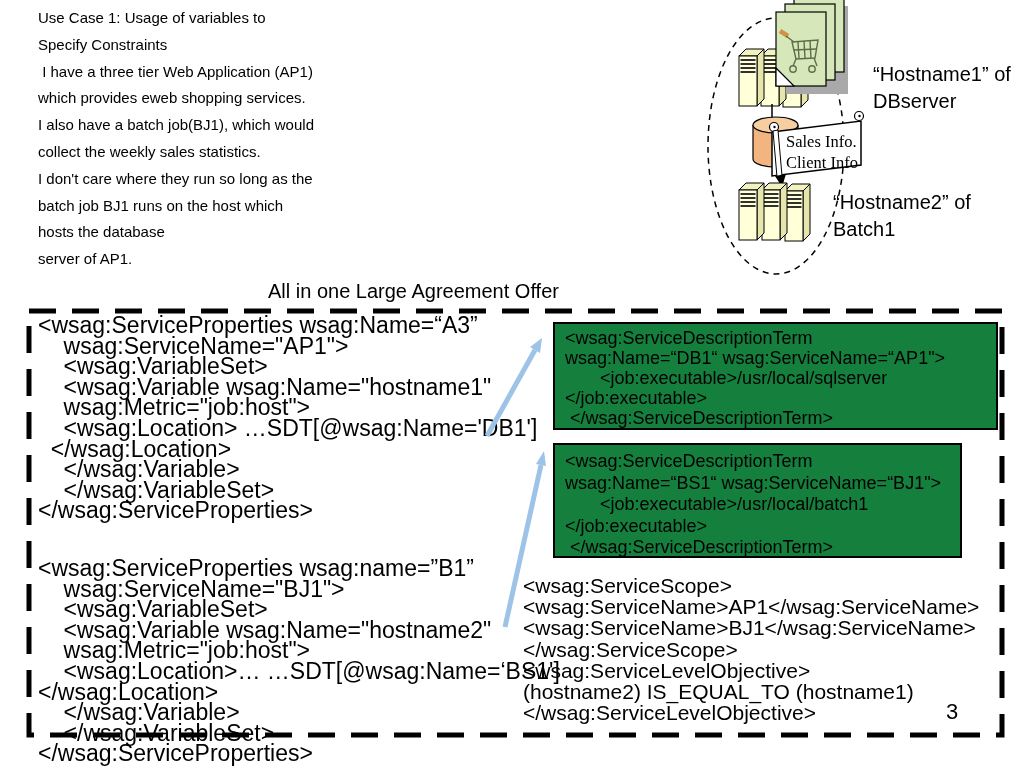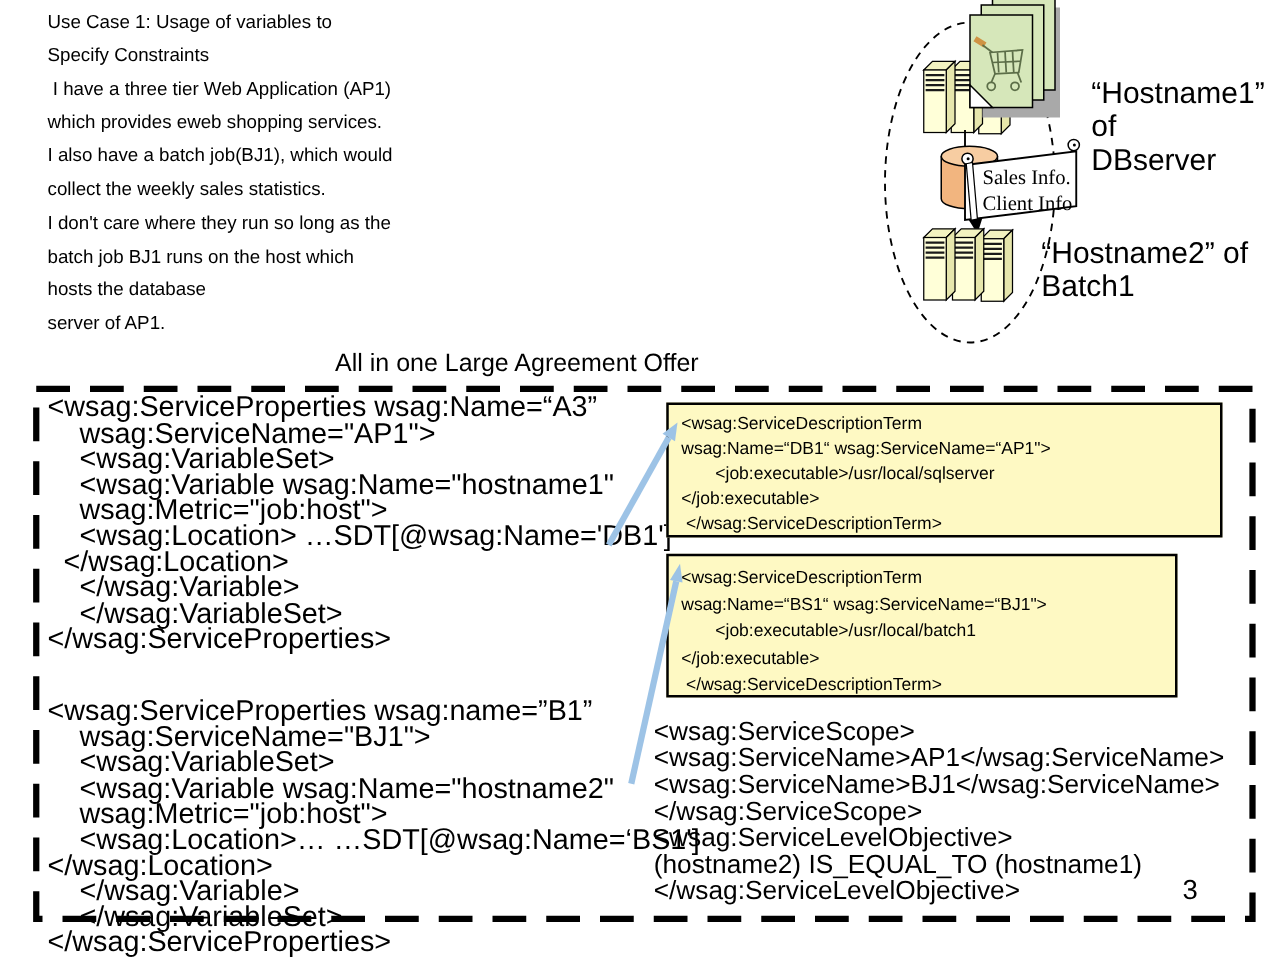--- a/index.html
+++ b/index.html
@@ -10,29 +10,30 @@
   }
   .abs{position:absolute}
   .pre{white-space:pre}
   .preline{white-space:pre-line}
   .intro{left:38px;top:5px;font-size:15px;line-height:26.8px}
   .sectionTitle{left:268px;top:280px;font-size:20px}
   .codeL{font-size:23px;line-height:20.6px}
   .block1{left:38px;top:315px}
   .block2{left:38px;top:558px}
   .sdtBox{
-    box-sizing:border-box;border:2px solid #000;background:#fef9c3;
-    font-size:14px;
+    box-sizing:border-box;border:2px solid #000;background:#15803d;
+    font-size:18px;
+    margin-left:20px;
   }
   .box1{left:533px;top:322px;width:445px;height:108px;padding:4px 0 0 10px;line-height:20px}
   .box2{left:533px;top:443px;width:409px;height:115px;padding:6px 0 0 10px;line-height:21.5px}
   .scope{left:523px;top:575px;font-size:21px;line-height:21.2px}
   .pageNum{left:946px;top:699px;font-size:22px}
   .slideDate{right:22px;top:768px;font-size:12px}
-  .hostLabel{font-size:24px;line-height:27px}
+  .hostLabel{font-size:20px;line-height:27px}
   .labelTop{left:873px;top:61px}
   .labelBottom{left:833px;top:189px}
 </style>
 </head>
 <body>
 
 <div class="abs pre intro">Use Case 1: Usage of variables to
 Specify Constraints
  I have a three tier Web Application (AP1)
 which provides eweb shopping services.

